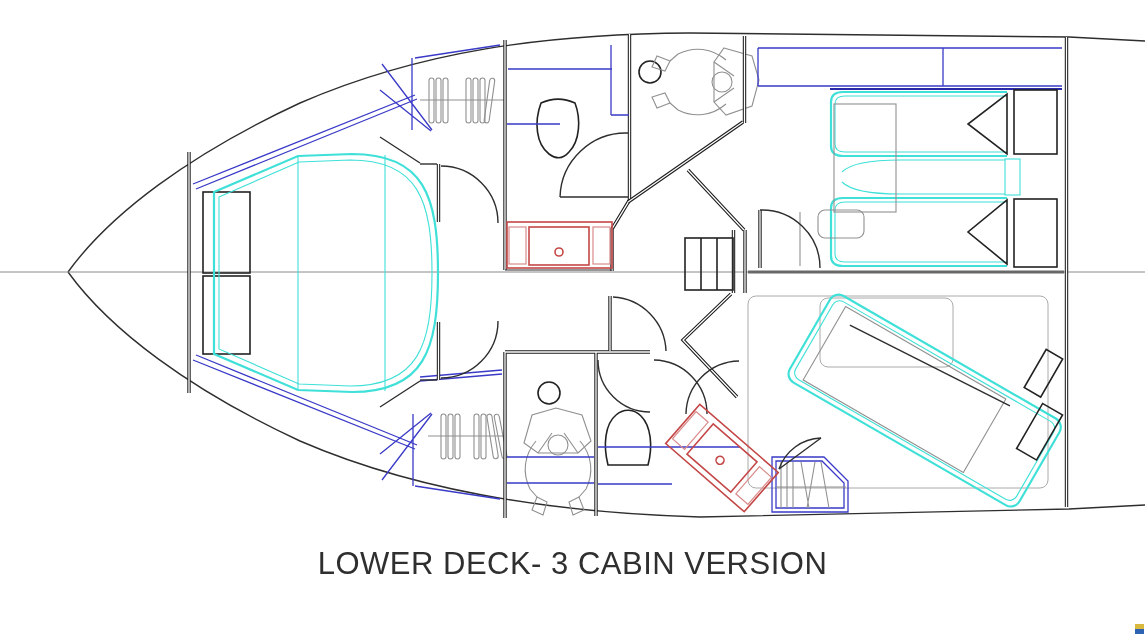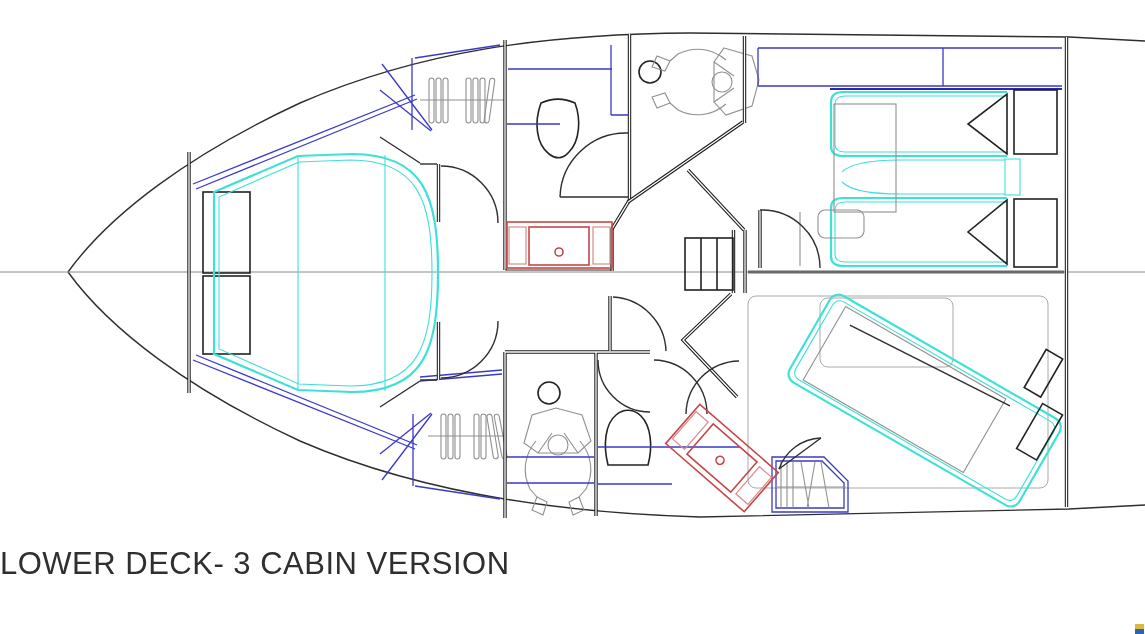--- a/index.html
+++ b/index.html
@@ -15,21 +15,21 @@
   .gy {stroke:var(--detail-gray,#909090);stroke-width:1.1;fill:none;}
   .gy2{stroke:var(--room-gray,#aaaaaa);stroke-width:1;fill:none;}
   .cy {stroke:var(--furniture-cyan,#3fe0d8);stroke-width:2.2;fill:none;}
   .cy1{stroke:var(--furniture-cyan,#3fe0d8);stroke-width:1.1;fill:none;}
   .bl {stroke:var(--cabinet-blue,#3a3ac8);stroke-width:1.3;fill:none;}
   .bl2{stroke:var(--shelf-blue-dark,#2a2aa8);stroke-width:2.2;fill:none;}
   .rd {stroke:var(--fixture-red,#c44747);stroke-width:1.6;fill:none;}
   .rd1{stroke:var(--fixture-red-light,#d98a8a);stroke-width:1.2;fill:none;}
   .cl {stroke:var(--centerline-gray,#8a8a8a);stroke-width:1;fill:none;}
   .clB{stroke:var(--centerline-bold,#686868);stroke-width:3.2;fill:none;}
-  #plan-title{position:absolute;left:0;top:546px;width:100%;
+  #plan-title{position:absolute;left:0;top:546px;width:100%;text-align:center;
       font-size:31px;letter-spacing:.5px;color:var(--title-color,#2f2f2f);font-weight:400;}
   .wm{position:absolute;width:9px;height:5px;}
   #wm-top{left:1135px;top:624px;background:var(--watermark-yellow,#d9ba3e);}
   #wm-bottom{left:1135px;top:629px;background:var(--watermark-blue,#2d63b2);}
 </style>
 </head>
 <body>
 
 <div id="stage">
 

